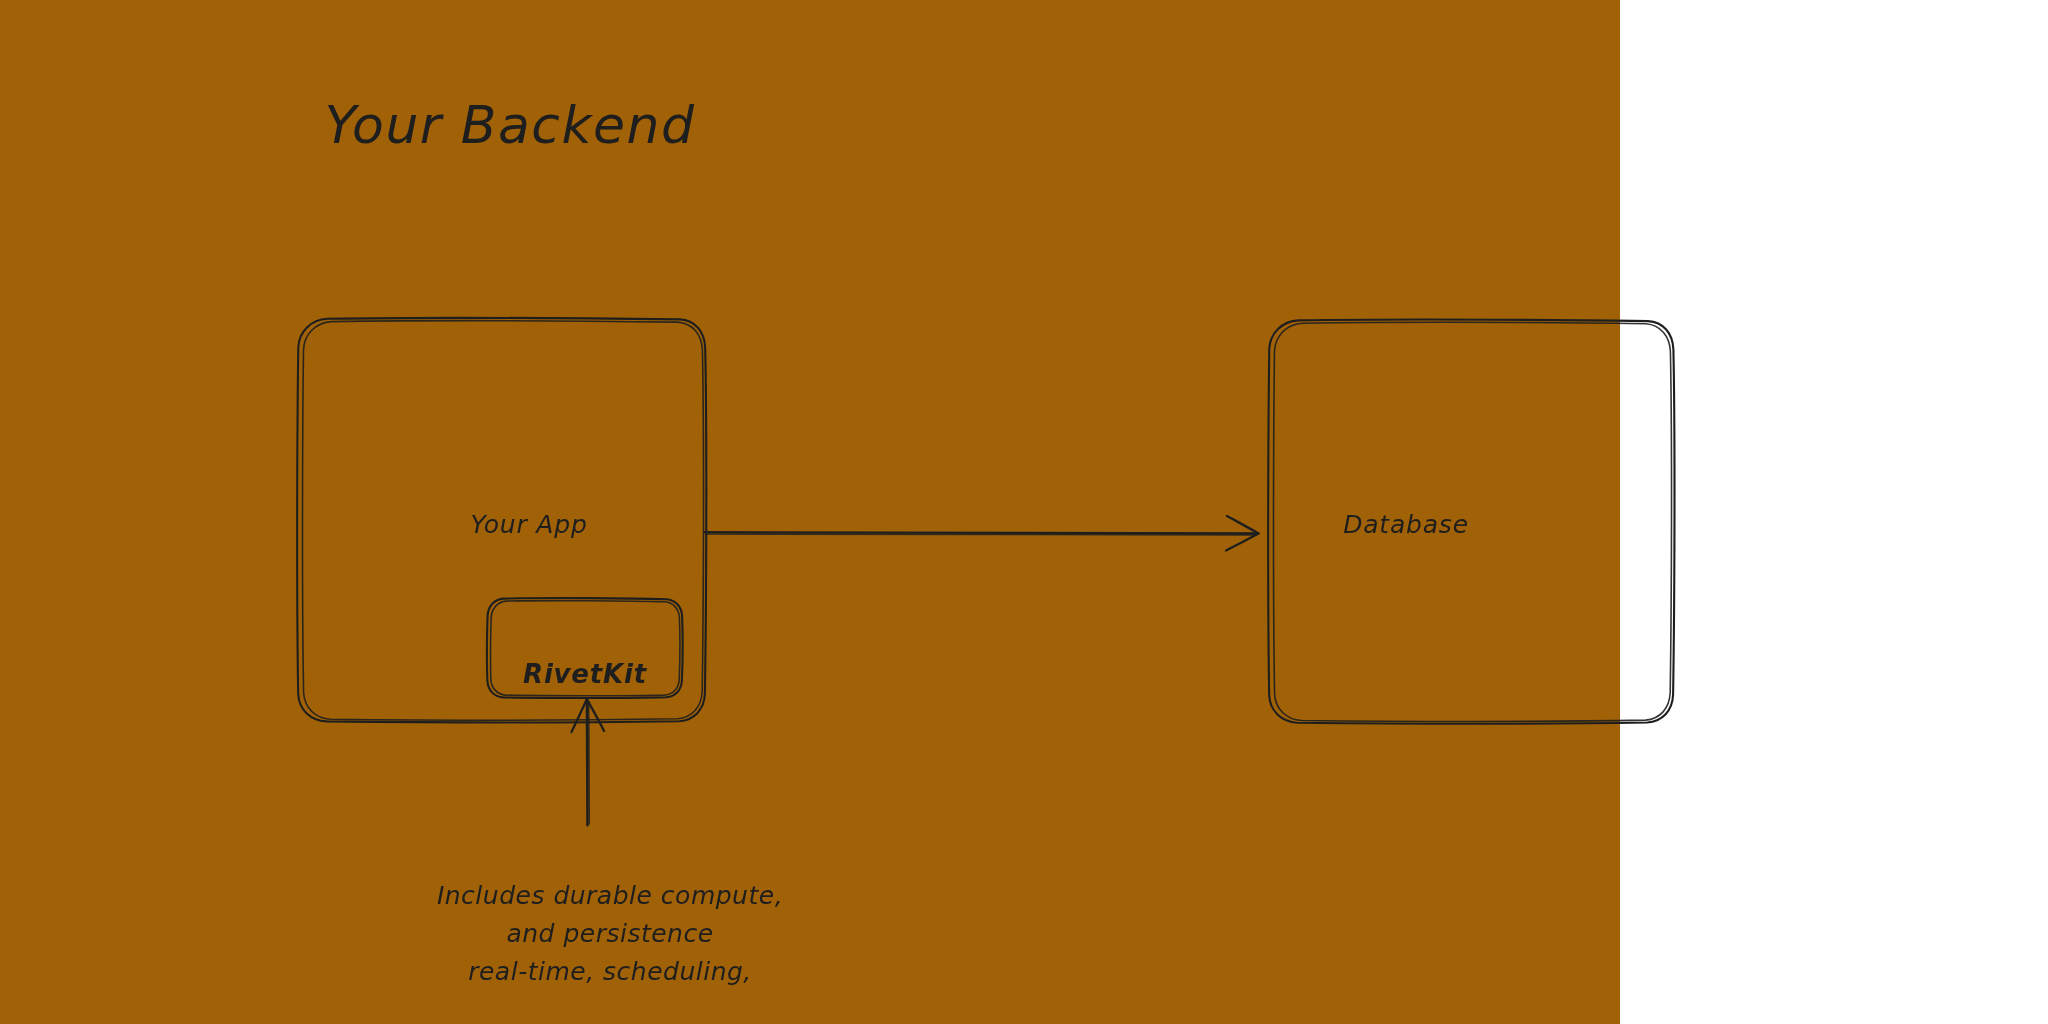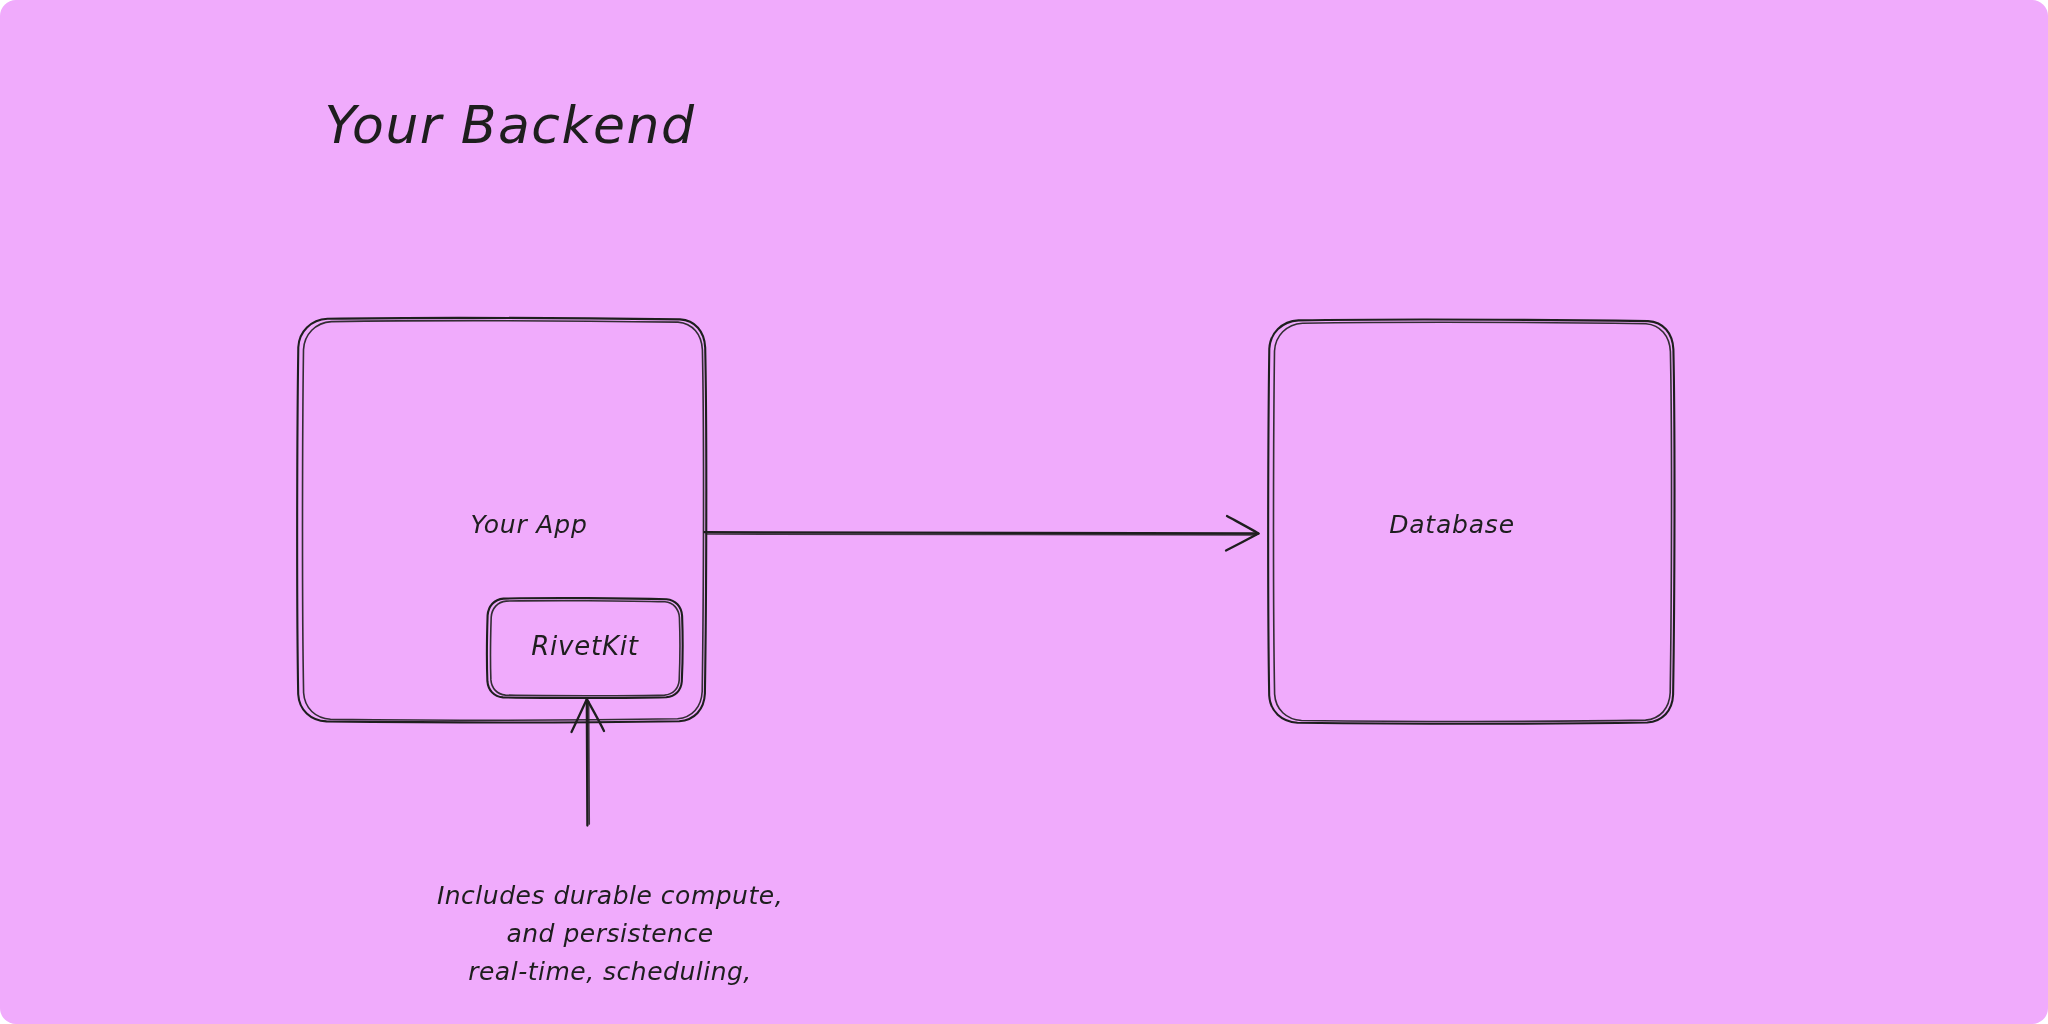--- a/index.html
+++ b/index.html
@@ -9,24 +9,23 @@
     background: #ffffff;
   }
   body {
     width: 2048px;
     height: 1024px;
     overflow: hidden;
     font-family: "DejaVu Sans", sans-serif;
   }
   #canvas {
     position: relative;
-    width: 2048px;
+    width: 1620px;
     height: 1024px;
-    background: #f0abfc;
-    border-radius: 16px;
+    background: #a16207;
   }
   svg.layer {
     position: absolute;
     top: 0;
     left: 0;
     width: 2048px;
     height: 1024px;
   }
   .sketch-stroke {
     fill: none;
@@ -63,23 +62,24 @@
     transform: skewX(-3deg);
   }
   .node-label {
     font-size: 25px;
     font-weight: 400;
     font-style: italic;
     letter-spacing: 0.8px;
   }
   .node-label-inner {
     font-size: 26px;
-    font-weight: 400;
+    font-weight: 700;
     font-style: italic;
     letter-spacing: 0.8px;
+    margin-top: 28px;
   }
   .caption {
     position: absolute;
     color: #1e1e1e;
     font-family: "DejaVu Sans", sans-serif;
     font-size: 25px;
     font-style: italic;
     font-weight: 400;
     line-height: 38px;
     text-align: center;
@@ -171,21 +171,21 @@
 
   </svg>
 
   <div class="label group-title centered" style="left:510px; top:125px;">Your Backend</div>
 
 
   <div class="label node-label centered" style="left:529px; top:524px;">Your App</div>
 
   <div class="label node-label-inner centered" style="left:585px; top:646px;">RivetKit</div>
 
-  <div class="label node-label centered" style="left:1452px; top:524px;">Database</div>
+  <div class="label node-label centered" style="left:1406px; top:524px;">Database</div>
 
   <div class="caption centered" style="left:610px; top:894px; width:520px;margin-top:40px;">
     <div>Includes durable compute,</div>
     <div>and persistence</div>
     <div>real-time, scheduling,</div>
   </div>
 
 </div>
 
 </body></html>

